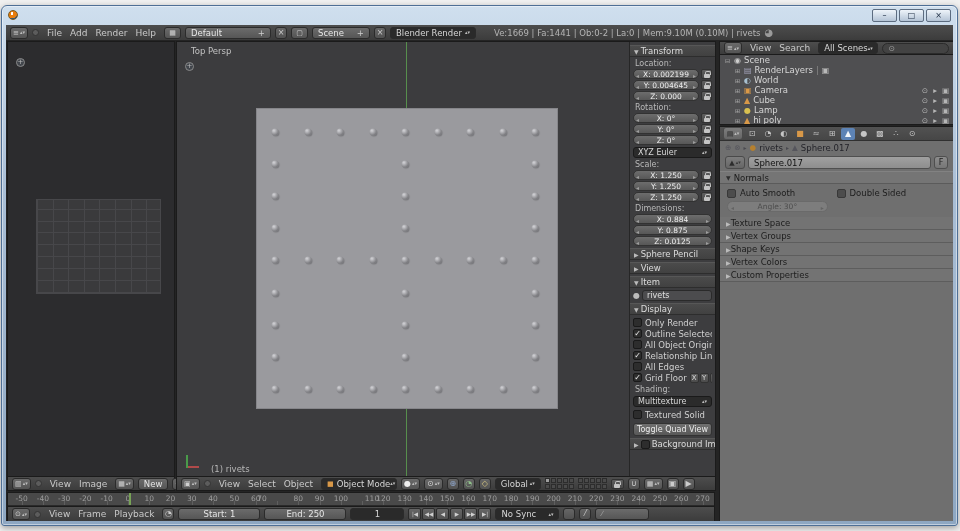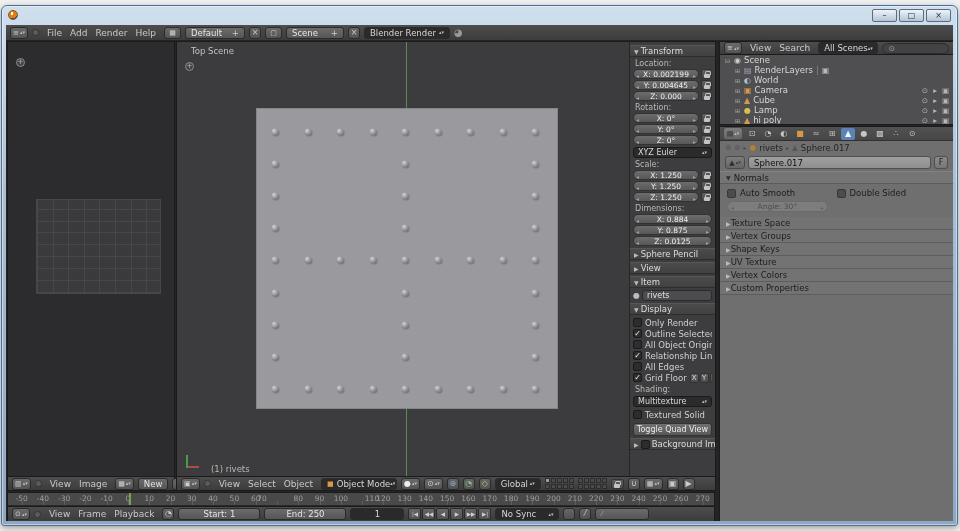--- a/index.html
+++ b/index.html
@@ -175,35 +175,36 @@
     <div id="topbar" class="region hdr">
       <span class="hicon">≡<span class="ud">▴▾</span></span>
       <span class="hdr-circle"></span>
       <span id="topbar-menus" style="display:flex">
           <span class="menu">File</span>
           <span class="menu">Add</span>
           <span class="menu">Render</span>
           <span class="menu">Help</span>
         </span>
       <span class="hicon">▦</span>
-      <span class="hfield" style="width:60px">
+      <span class="hfield" style="width:86px">
         <span>Default</span>
           <span style="margin-left:auto;color:#cfcfcf">+</span>
       </span>
       <span class="sqbtn">×</span>
       <span class="hicon">▢</span>
       <span class="hfield" style="width:58px">
         <span>Scene</span>
           <span style="margin-left:auto;color:#cfcfcf">+</span>
       </span>
       <span class="sqbtn">×</span>
       <span class="hfield hdark" style="width:86px">
         <span>Blender Render</span>
           <span class="ud" style="margin-left:auto">▴▾</span>
       </span>
+      <span class="stats">Ve:1669 | Fa:1441 | Ob:0-2 | La:0 | Mem:9.10M (0.10M) | rivets</span>
       <span class="logo-glyph">◕</span>
     </div>
 
     <div id="image-editor" class="region">
       <div id="ie-grid"></div>
       <div class="corner-circle" style="left:8px;top:16px">+</div>
       <div class="ed-header hdr">
         <span class="hicon">▥<span class="ud">▴▾</span></span>
         <span class="hdr-circle"></span>
         <span id="ie-menus" style="display:flex">
@@ -261,21 +262,21 @@
             <span class="rivet" style="left: 6%; top: 93.68%;"></span>
             <span class="rivet" style="left: 16.84%; top: 93.68%;"></span>
             <span class="rivet" style="left: 27.68%; top: 93.68%;"></span>
             <span class="rivet" style="left: 38.52%; top: 93.68%;"></span>
             <span class="rivet" style="left: 49.36%; top: 93.68%;"></span>
             <span class="rivet" style="left: 60.2%; top: 93.68%;"></span>
             <span class="rivet" style="left: 71.04%; top: 93.68%;"></span>
             <span class="rivet" style="left: 81.88%; top: 93.68%;"></span>
             <span class="rivet" style="left: 92.72%; top: 93.68%;"></span>
           </div>
-        <div class="vp-label">Top Scene</div>
+        <div class="vp-label">Top Persp</div>
         <div class="corner-circle" style="left:8px;top:20px">+</div>
         <div class="gizmo">
             <span class="gx"></span>
             <span class="gy"></span>
           </div>
         <div class="vp-status">(1) rivets</div>
       </div>
 
       <div id="n-panel">
         <div class="np-panelhdr exp-open">
@@ -696,20 +697,19 @@
             </span>
         </div>
         <div class="pr-slider">
           <span class="arr" style="left:3px">◂</span><span>Angle: 30°</span><span class="arr" style="right:3px">▸</span>
         </div>
       </div>
       <div id="pr-collapsed">
           <div class="pr-collapsed-row exp-closed">Texture Space</div>
           <div class="pr-collapsed-row exp-closed">Vertex Groups</div>
           <div class="pr-collapsed-row exp-closed">Shape Keys</div>
-          <div class="pr-collapsed-row exp-closed">UV Texture</div>
           <div class="pr-collapsed-row exp-closed">Vertex Colors</div>
           <div class="pr-collapsed-row exp-closed">Custom Properties</div>
         </div>
     </div>
 
   </div>
 </div>
 
 </body></html>

